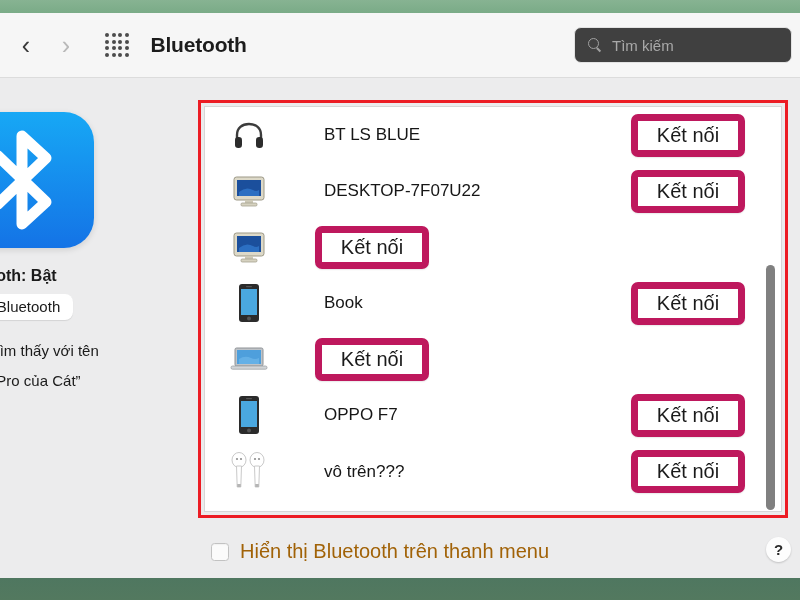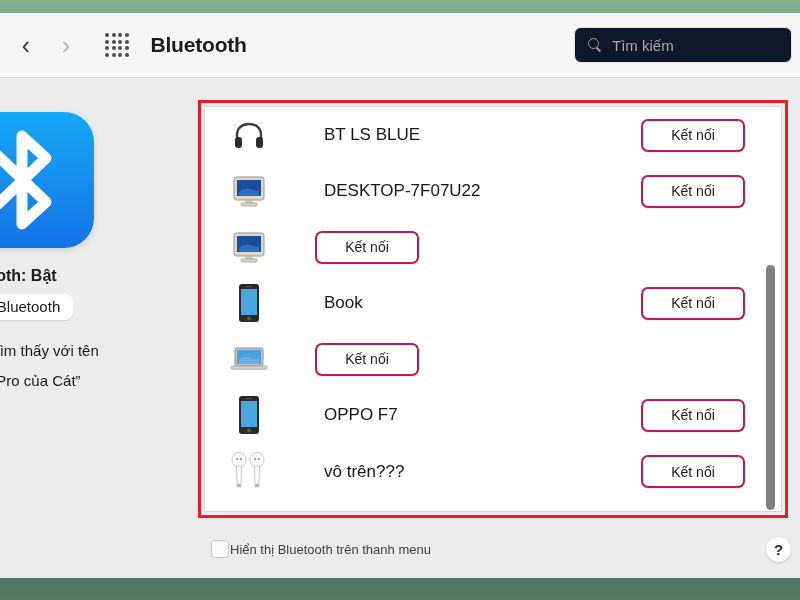--- a/index.html
+++ b/index.html
@@ -81,21 +81,21 @@
   }
 
   .search-box {
     position: absolute;
     right: 8px;
     top: 14px;
     width: 216px;
     height: 34px;
     border: 1px solid #e2e2e2;
     border-radius: 7px;
-    background: #0f172a;
+    background: #404040;
     display: flex;
     align-items: center;
     cursor: text;
   }
   .search-icon {
     margin-left: 13px;
     width: 15px; height: 15px;
     position: relative;
     flex: none;
   }
@@ -216,23 +216,23 @@
     margin-left: 9px;
     font-size: 17px;
     color: #161616;
     flex: 1;
   }
   .connect-btn {
     margin-right: 20px;
     width: 100px;
     height: 29px;
     background: #ffffff;
-    border: 2px solid #be185d;
+    border: 7px solid #be185d;
     border-radius: 7px;
-    font-size: 14px;
+    font-size: 20px;
     color: #1a1a1a;
     display: flex;
     align-items: center;
     justify-content: center;
     box-shadow: 0 1px 1.5px rgba(0,0,0,0.09);
     cursor: pointer;
     flex: none;
   }
 
   
@@ -274,23 +274,23 @@
   }
   .checkbox {
     width: 16px; height: 16px;
     border: 1px solid #c2c2c2;
     border-radius: 3.5px;
     background: #fbfbfb;
     box-shadow: inset 0 1px 1px rgba(0,0,0,0.04);
     flex: none;
   }
   .checkbox-label {
-    margin-left: 1px;
-    font-size: 13px;
-    color: #404040;
+    margin-left: 11px;
+    font-size: 20px;
+    color: #a16207;
   }
   .help-btn {
     position: absolute;
     left: 766px;
     top: 537px;
     width: 25px; height: 25px;
     border-radius: 50%;
     background: #fdfdfd;
     box-shadow: 0 1px 2px rgba(0,0,0,0.18);
     display: flex;

